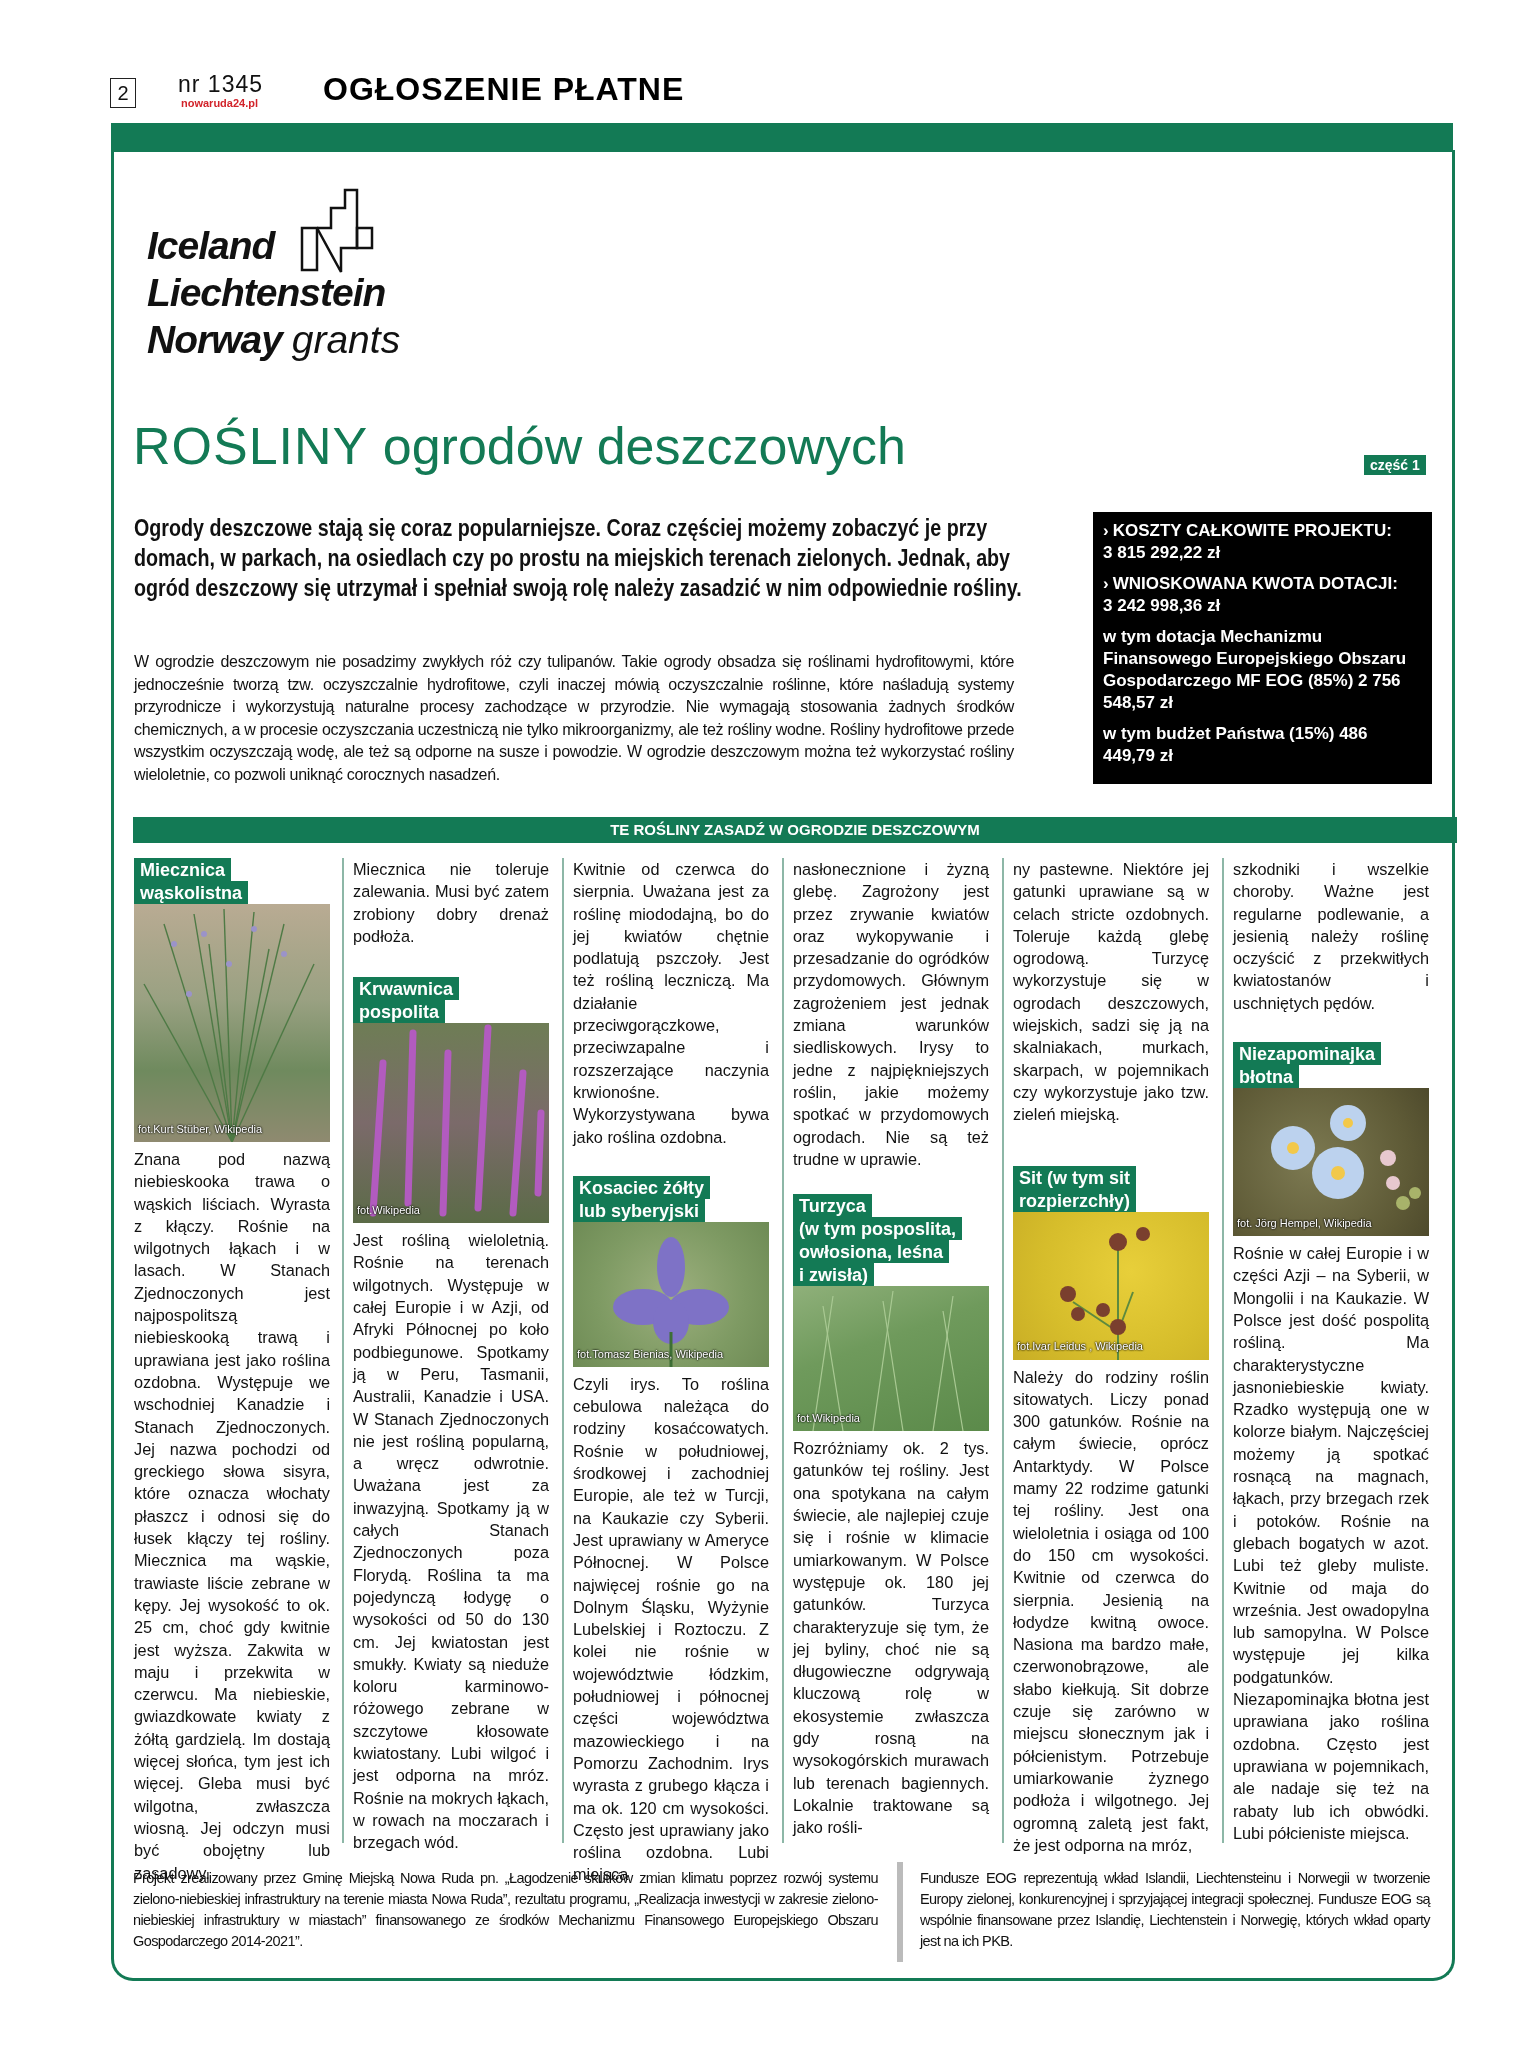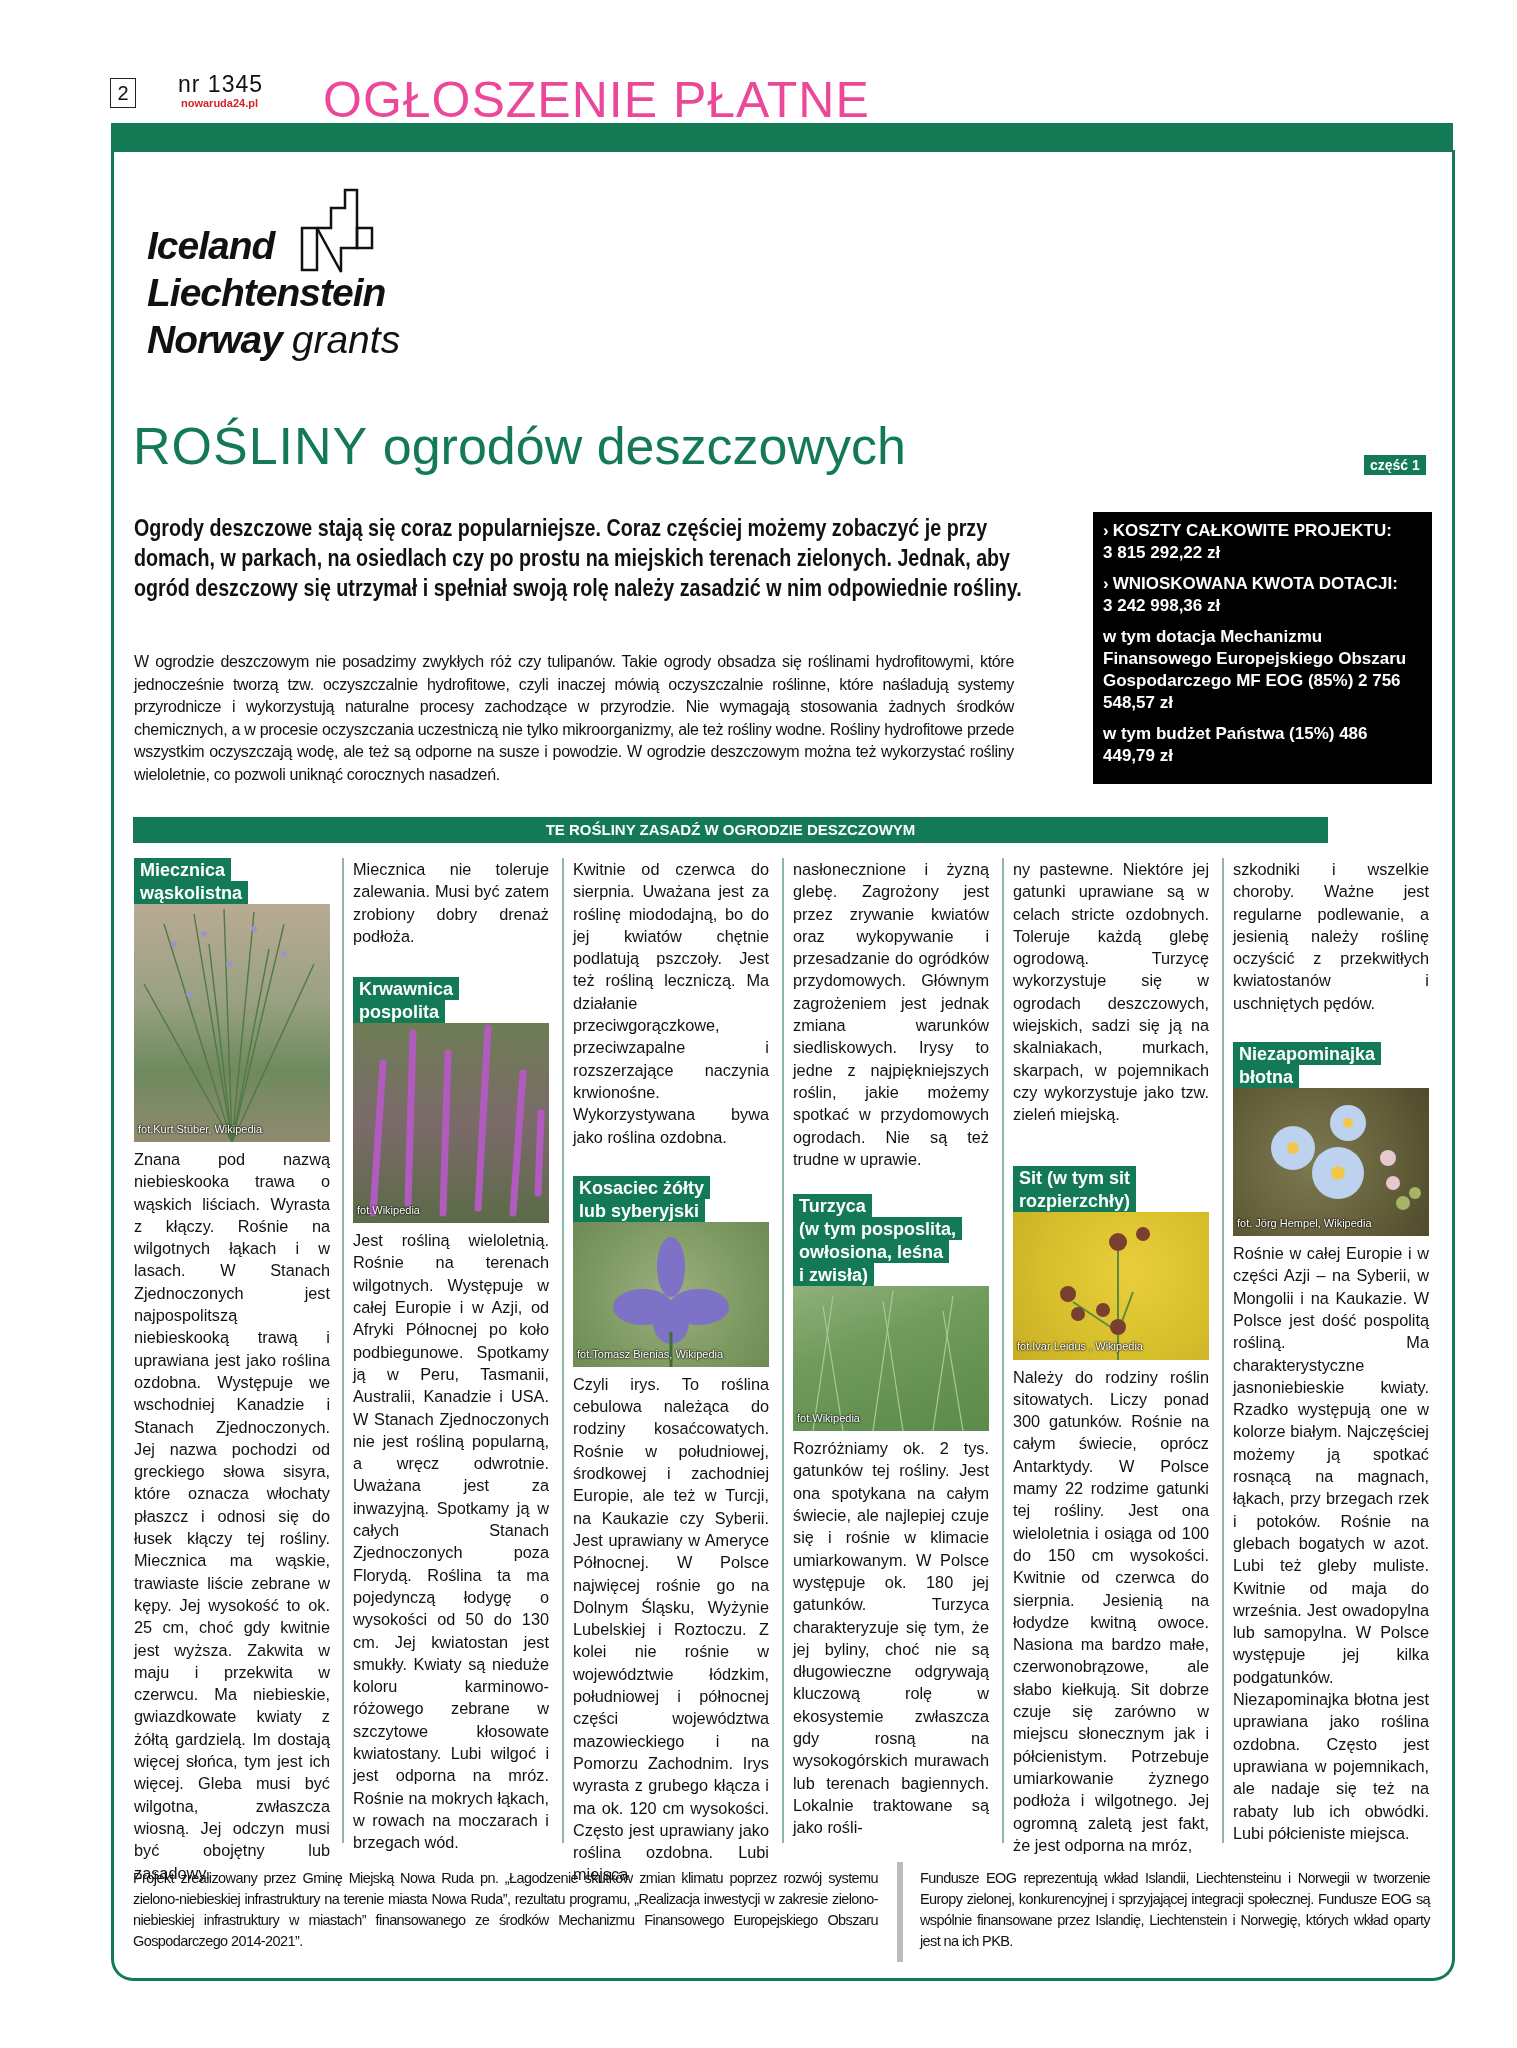--- a/index.html
+++ b/index.html
@@ -4,21 +4,21 @@
 <style>
   html, body { margin:0; padding:0; background:#ffffff; }
   body { width:1517px; height:2048px; position:relative; overflow:hidden;
          font-family:"Liberation Sans", sans-serif; color:#111; }
 
   
   .page-num { position:absolute; left:110px; top:78px; width:24px; height:28px; border:1.5px solid #222;
               font-size:20px; line-height:28px; text-align:center; }
   .issue { position:absolute; left:178px; top:72px; font-size:23px; line-height:24px; letter-spacing:1px; }
   .site { position:absolute; left:181px; top:97px; font-size:11px; font-weight:bold; color:#d2232a; }
-  .section-title { position:absolute; left:323px; top:71px; font-size:50px; letter-spacing:1px; color:#ec4899; }
+  .section-title { position:absolute; left:323px; top:71px; font-size:32px; letter-spacing:1px; color:#000000;font-weight:bold; }
 
   
   .green-bar { position:absolute; left:111px; top:123px; width:1342px; height:29px; background:#137a55; }
   .frame { position:absolute; left:111px; top:150px; width:1338px; height:1828px; border:3px solid #137a55;
            border-top:none; border-radius:0 0 22px 22px; }
 
   
   .logo { position:absolute; left:147px; top:222px;font-style:italic; }
   .logo-line { font-weight:bold; font-size:39px; line-height:47px; letter-spacing:-1px; color:#111; }
   .logo-line .light { font-weight:normal; letter-spacing:0; }
@@ -35,21 +35,21 @@
           font-weight:bold; font-size:24px; line-height:30px; transform:scaleX(0.82); transform-origin:left top; width:1100px; }
   .intro { position:absolute; left:134px; top:651px; width:880px; font-size:16px; line-height:22.5px; letter-spacing:-0.3px; text-align:justify; }
 
   
   .costbox { position:absolute; left:1093px; top:512px; width:339px; height:272px; background:#000; color:#ffffff;
              font-weight:bold; font-size:17px; line-height:22px; padding:8px 10px; box-sizing:border-box; }
   .costbox .grp { margin-bottom:9px; }
   .costbox .chev { display:inline-block; margin-right:4px; }
 
   
-  .band { position:absolute; left:133px; top:817px; width:1195px; height:26px; background:#137a55; color:#fff;
+  .band { position:absolute; left:133px; top:817px; width:1324px; height:26px; background:#137a55; color:#fff;
           font-weight:bold; font-size:15px; line-height:26px; text-align:center; }
 
   
   .col { position:absolute; top:858px; width:196px; font-size:16.3px; line-height:22.3px; text-align:justify; }
   .col p { margin:0; }
   .col-div { position:absolute; top:858px; width:2px; height:985px; background:#8db7a7; }
 
   .plant-label { display:inline-block; background:#137a55; color:#fff; font-weight:bold; font-size:18px; line-height:22px;
                  padding:1px 6px 0 6px; }
   .label-wrap { line-height:0; }

